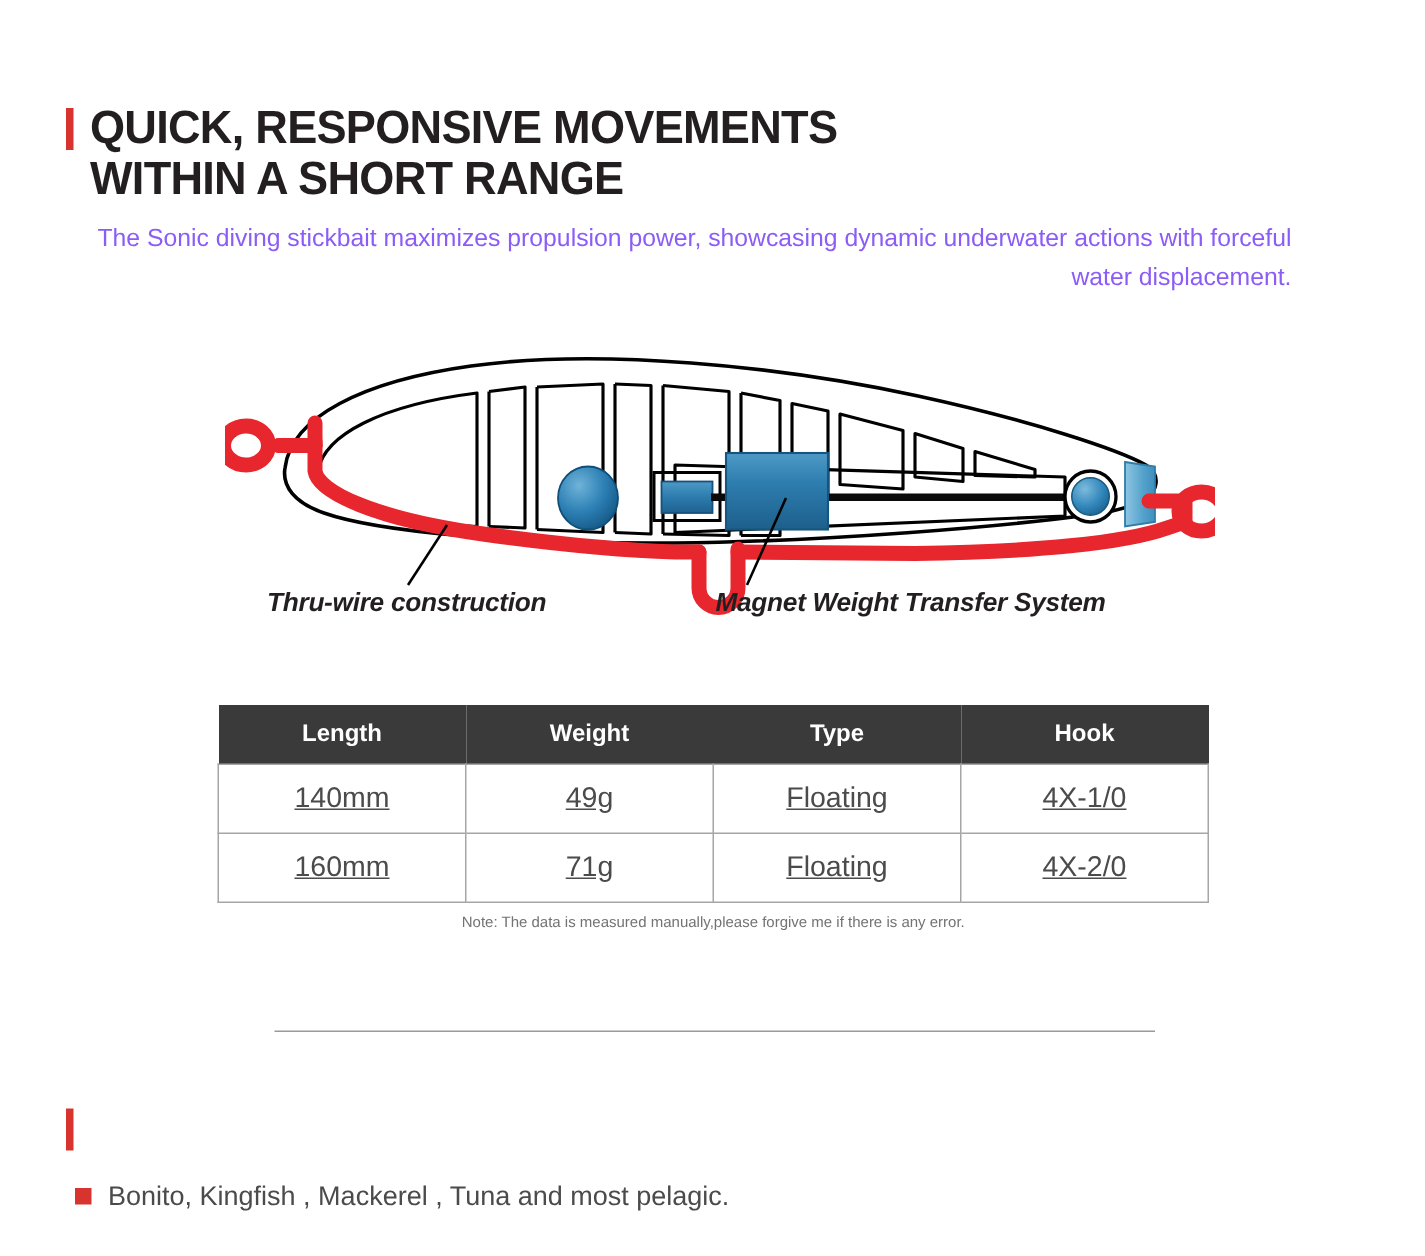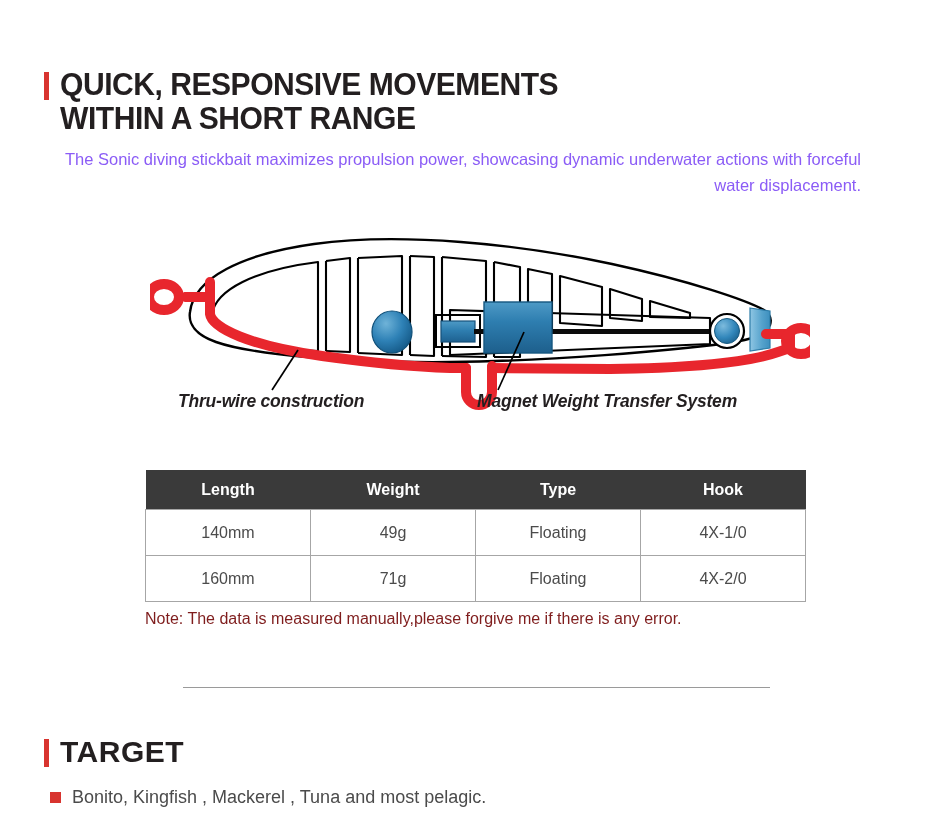--- a/index.html
+++ b/index.html
@@ -98,38 +98,39 @@
   .spec-table th {
     background: #3a3a3a;
     color: #ffffff;
     font-size: 16px;
     font-weight: bold;
     height: 37px;
     text-align: center;
     border: none;
   }
   .spec-table td {
-    font-size: 16px;
+    font-size: 19px;
     color: #4b4b4b;
     height: 43px;
     text-align: center;
     border: 1px solid #a6a6a6;
     background: #ffffff;
+    text-decoration: underline;
   }
   .spec-table tbody tr td:first-child { border-left: 1px solid #a6a6a6; }
   .spec-table tbody tr td:last-child  { border-right: 1px solid #a6a6a6; }
 
   .table-note {
     position: absolute;
     left: 145px;
     top: 610px;
     width: 661px;
-    text-align: left;
-    font-size: 16px;
-    color: #7f1d1d;
+    text-align: center;
+    font-size: 10px;
+    color: #737373;
   }
 
   
   .divider {
     position: absolute;
     left: 183px;
     top: 687px;
     width: 587px;
     height: 1px;
     background: #9a9a9a;
@@ -327,21 +328,20 @@
     </tr>
   </tbody>
 </table>
 
 <div class="table-note">Note: The data is measured manually,please forgive me if there is any error.</div>
 
 <div class="divider"></div>
 
 <div class="heading-block" id="heading-target">
   <div class="accent-bar"></div>
-  <div class="heading-text">TARGET</div>
 </div>
 
 <ul class="target-list">
   <li>
     <span class="bullet-square"></span>
     <span>Bonito, Kingfish , Mackerel , Tuna and most pelagic.</span>
   </li>
 </ul>
 
 </body></html>

